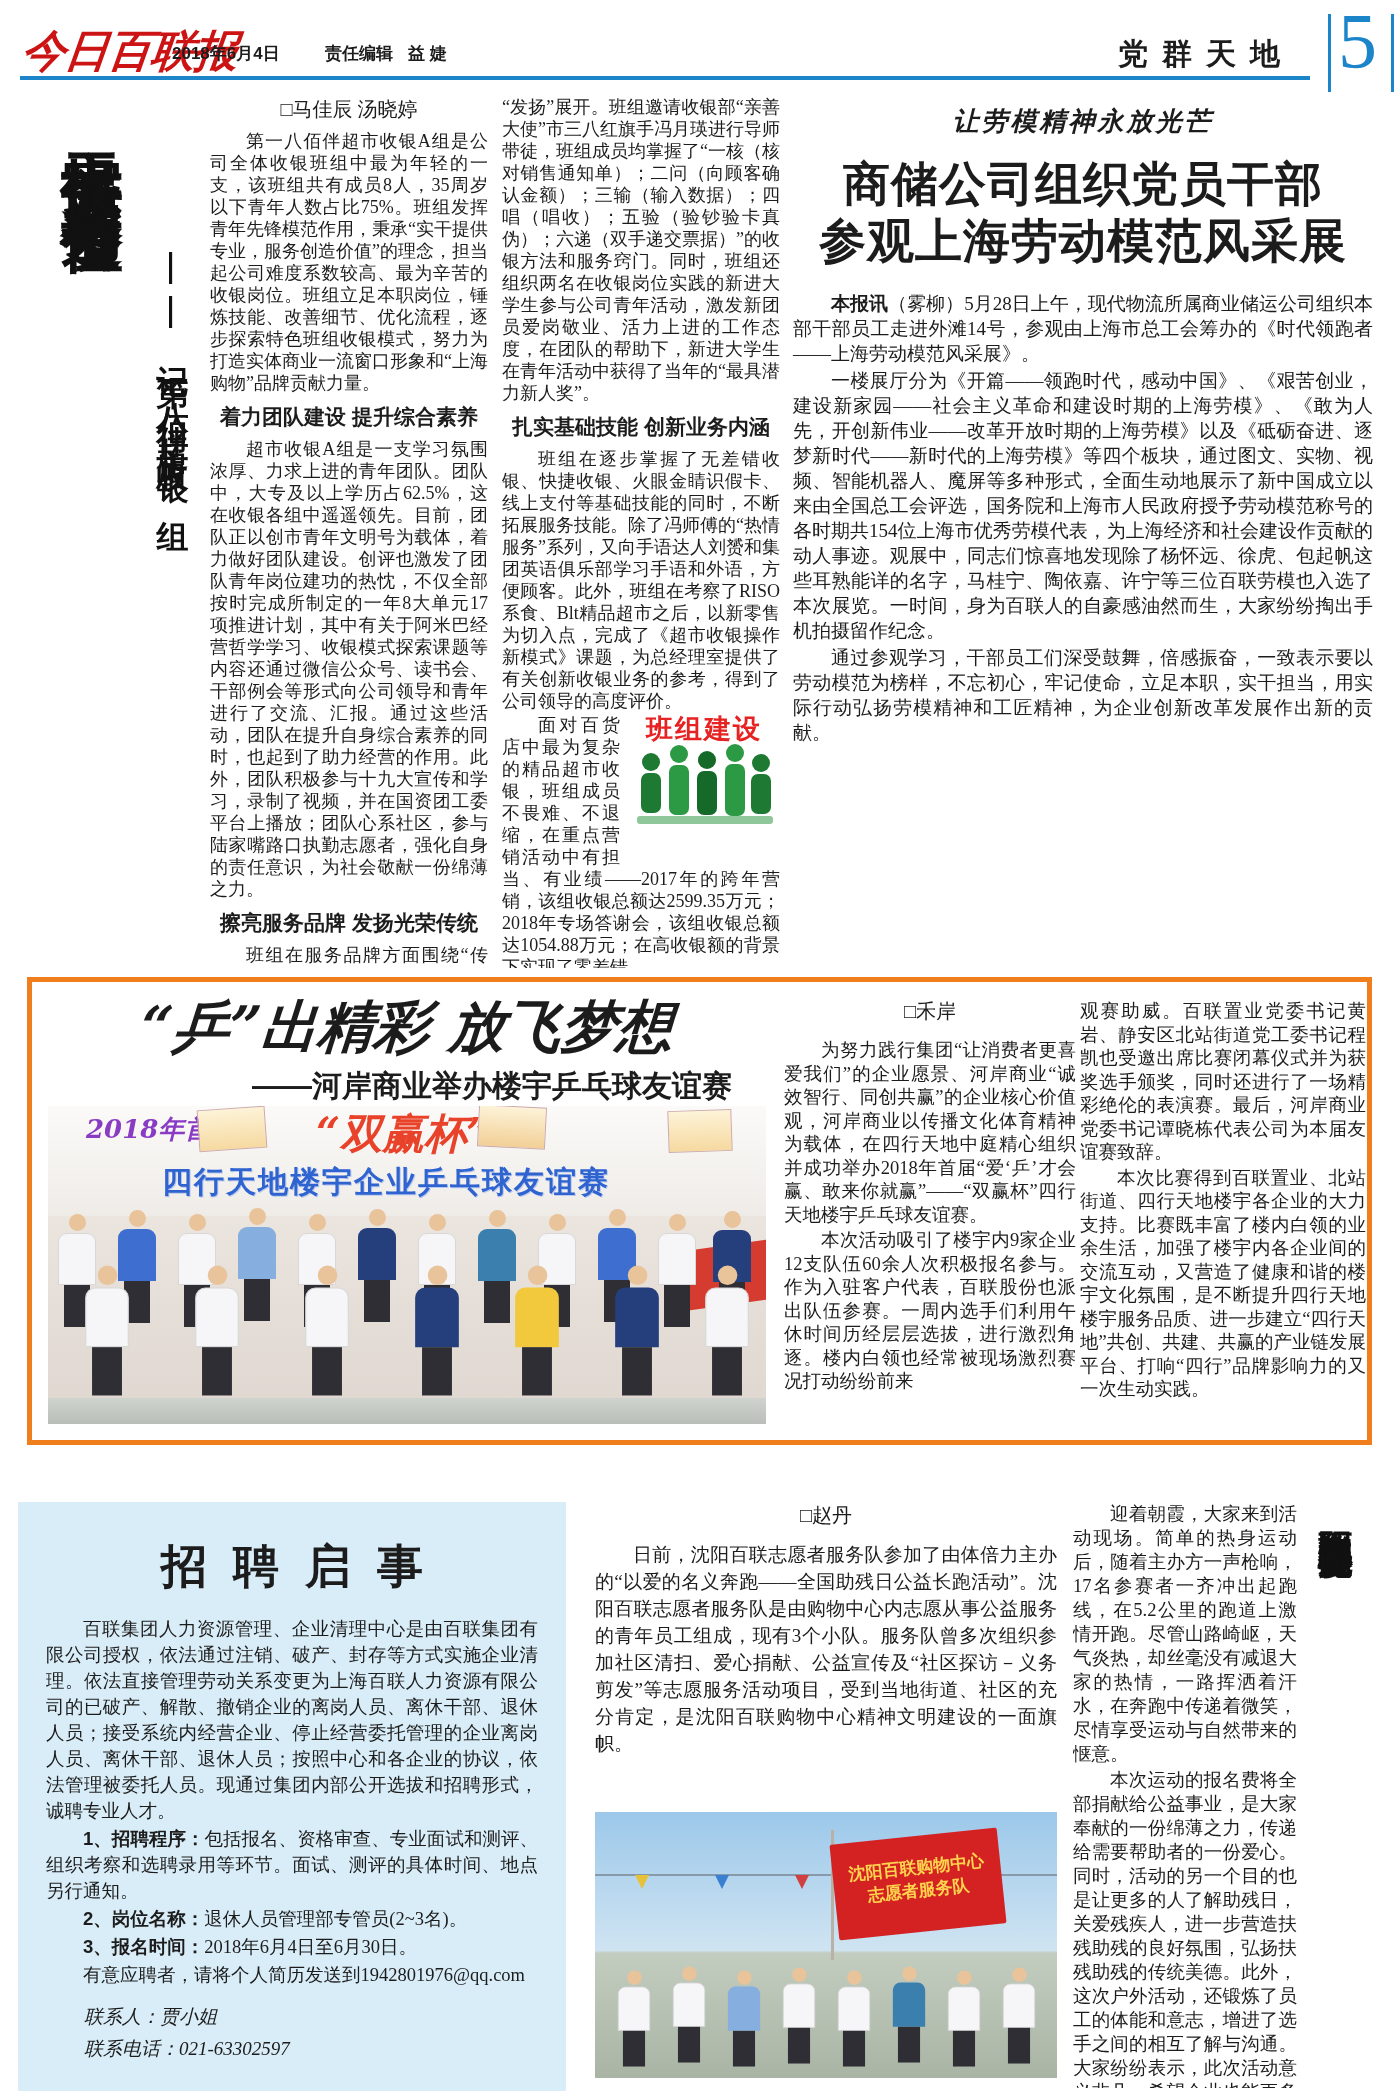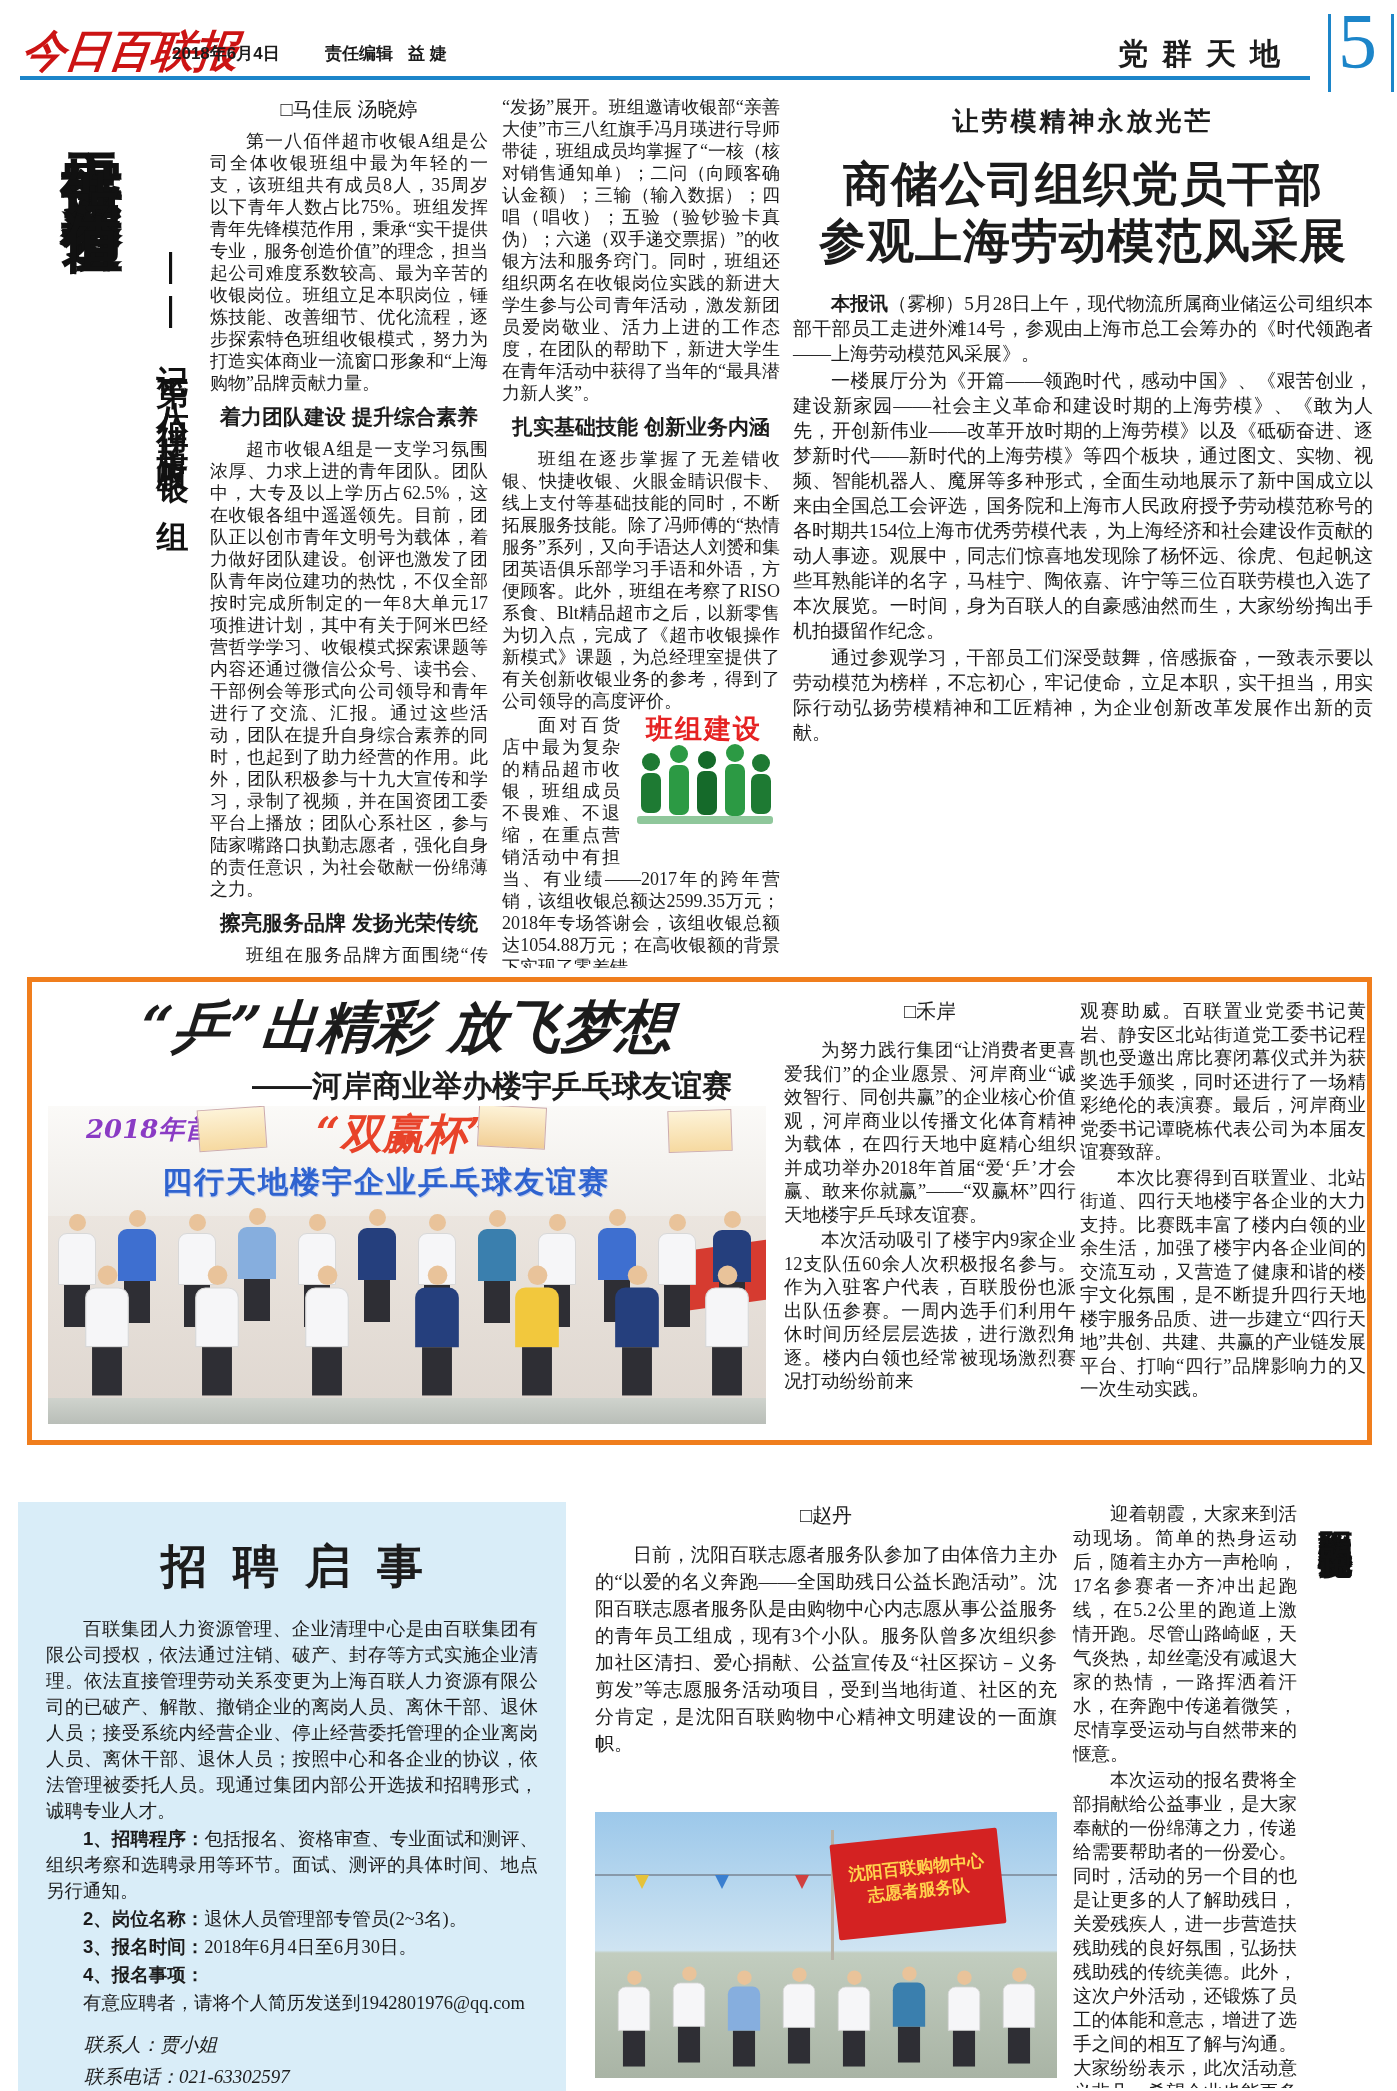--- a/index.html
+++ b/index.html
@@ -109,21 +109,21 @@
         <circle cx="132" cy="23" r="9" fill="#1e7a33"></circle>
           <rect x="122" y="34" width="20" height="40" rx="7" fill="#1e7a33"></rect>
         <rect x="8" y="76" width="136" height="8" rx="3" fill="#8fc79b"></rect>
       </svg>
     </div>
     <p class="jp">面对百货店中最为复杂的精品超市收银，班组成员不畏难、不退缩，在重点营销活动中有担当、有业绩——2017年的跨年营销，该组收银总额达2599.35万元；2018年专场答谢会，该组收银总额达1054.88万元；在高收银额的背景下实现了零差错。</p>
   </div>
 </div>
 
 <div class="abs" style="left:793px;top:96px;width:580px;height:870px;">
-  <div class="kicker" style="margin-top:8px;">让劳模精神永放光芒</div>
+  <div class="kicker" style="margin-top:8px;font-style:italic;">让劳模精神永放光芒</div>
   <div class="bigline" style="margin-top:16px;">商储公司组织党员干部</div>
   <div class="bigline">参观上海劳动模范风采展</div>
   <div class="body19" style="margin-top:22px;">
     <p class="jp"><span class="b">本报讯</span><span>（雾柳）5月28日上午，现代物流所属商业储运公司组织本部干部员工走进外滩14号，参观由上海市总工会筹办的《时代领跑者——上海劳动模范风采展》。</span></p>
     <p class="jp">一楼展厅分为《开篇——领跑时代，感动中国》、《艰苦创业，建设新家园——社会主义革命和建设时期的上海劳模》、《敢为人先，开创新伟业——改革开放时期的上海劳模》以及《砥砺奋进、逐梦新时代——新时代的上海劳模》等四个板块，通过图文、实物、视频、智能机器人、魔屏等多种形式，全面生动地展示了新中国成立以来由全国总工会评选，国务院和上海市人民政府授予劳动模范称号的各时期共154位上海市优秀劳模代表，为上海经济和社会建设作贡献的动人事迹。观展中，同志们惊喜地发现除了杨怀远、徐虎、包起帆这些耳熟能详的名字，马桂宁、陶依嘉、许宁等三位百联劳模也入选了本次展览。一时间，身为百联人的自豪感油然而生，大家纷纷掏出手机拍摄留作纪念。</p>
     <p class="jp">通过参观学习，干部员工们深受鼓舞，倍感振奋，一致表示要以劳动模范为榜样，不忘初心，牢记使命，立足本职，实干担当，用实际行动弘扬劳模精神和工匠精神，为企业创新改革发展作出新的贡献。</p>
   </div>
 </div>
 
 <div class="abs obox" style="left:27px;top:977px;width:1345px;height:468px;">
@@ -256,21 +256,20 @@
   </div>
 </div>
 
 <div class="abs rbox" style="left:18px;top:1502px;width:548px;height:706px;">
   <div class="rtitle" style="padding-top:34px;">招聘启事</div>
   <div class="rbody" style="padding:18px 28px 0 28px;">
     <p class="jp">百联集团人力资源管理、企业清理中心是由百联集团有限公司授权，依法通过注销、破产、封存等方式实施企业清理。依法直接管理劳动关系变更为上海百联人力资源有限公司的已破产、解散、撤销企业的离岗人员、离休干部、退休人员；接受系统内经营企业、停止经营委托管理的企业离岗人员、离休干部、退休人员；按照中心和各企业的协议，依法管理被委托人员。现通过集团内部公开选拔和招聘形式，诚聘专业人才。</p>
     <p class="jp"><span class="b">1、招聘程序：</span><span>包括报名、资格审查、专业面试和测评、组织考察和选聘录用等环节。面试、测评的具体时间、地点另行通知。</span></p>
     <p class="jp"><span class="b">2、岗位名称：</span><span>退休人员管理部专管员(2~3名)。</span></p>
     <p class="jp"><span class="b">3、报名时间：</span><span>2018年6月4日至6月30日。</span></p>
-    <p class="jp"><span class="b">4、报名事项：</span></p>
     <p class="jp">有意应聘者，请将个人简历发送到1942801976@qq.com</p>
     <div class="contact" style="margin-top:14px;">
       <p class="jp">联系人：贾小姐</p>
       <p class="jp">联系电话：021-63302597</p>
 
     </div>
   </div>
 </div>
 
 <div class="abs" style="left:595px;top:1500px;width:462px;">

